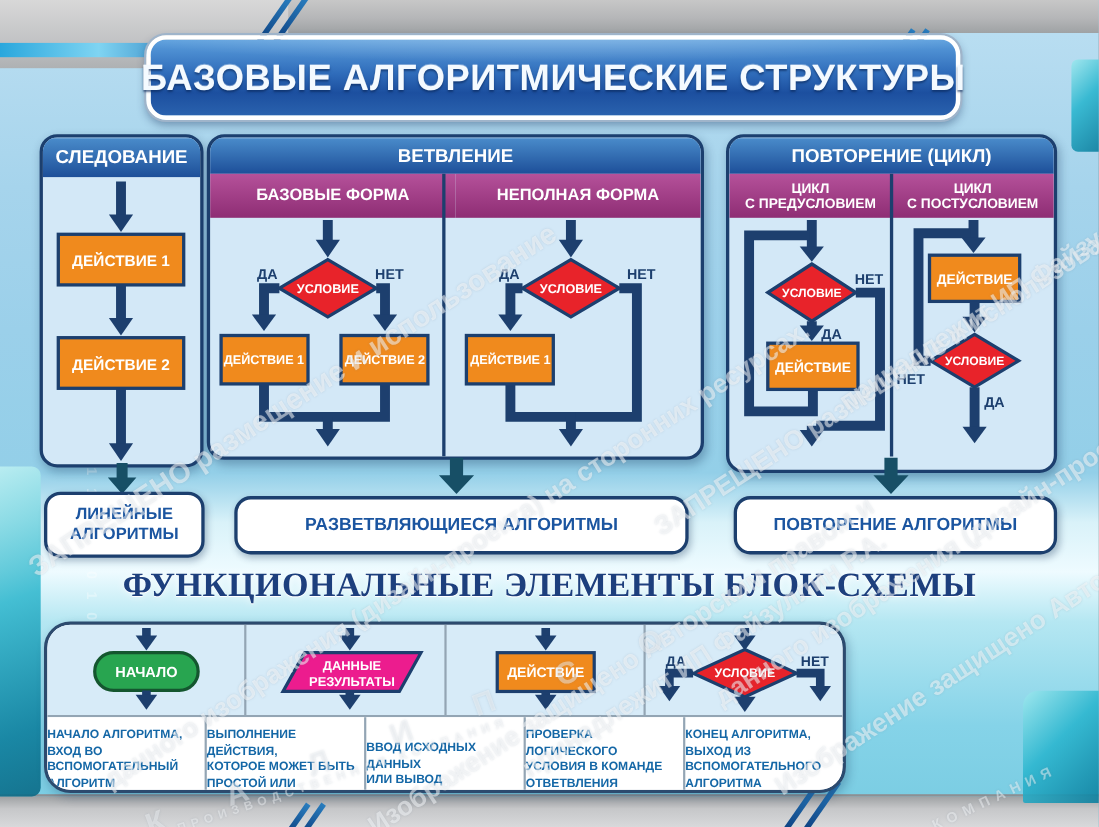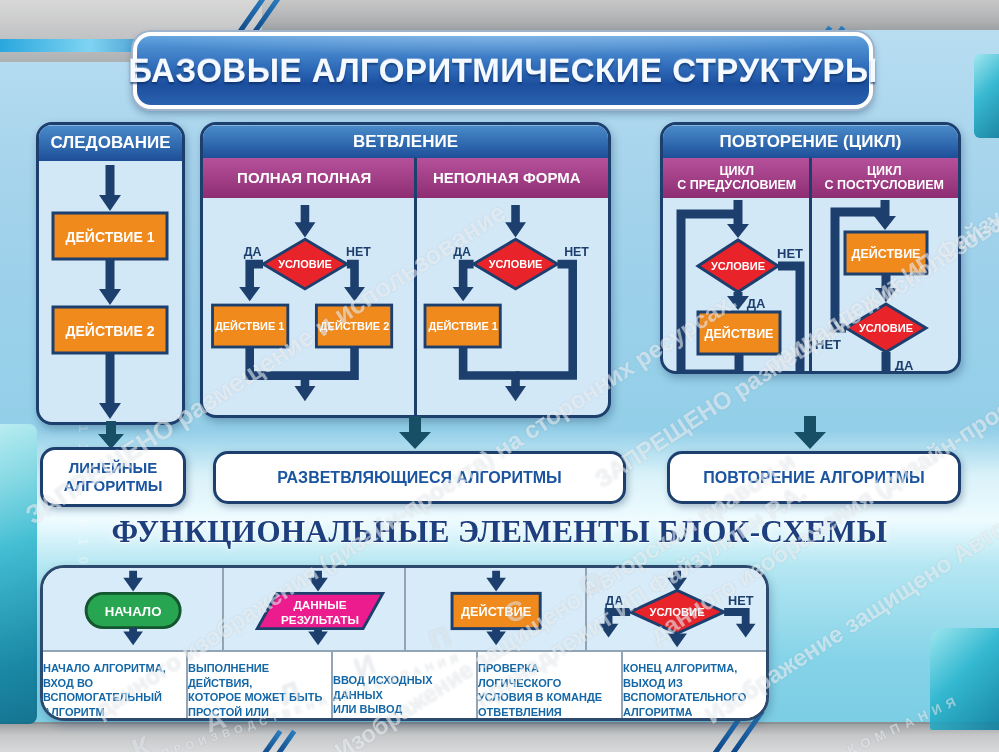--- a/index.html
+++ b/index.html
@@ -139,24 +139,24 @@
       <text class="wtxt" x="71" y="81" font-size="14">ДЕЙСТВИЕ 1</text>
       <path class="fl" d="M71,98 V130"></path>
       <polygon class="ah" points="60,128 82,128 71,144"></polygon>
       <rect class="obox" x="14" y="146" width="114" height="46"></rect>
       <text class="wtxt" x="71" y="175" font-size="14">ДЕЙСТВИЕ 2</text>
       <path class="fl" d="M71,192 V244"></path>
       <polygon class="ah" points="60,242 82,242 71,258"></polygon>
     </svg>
   </div>
 
-  <div class="panel" style="left:200px;top:122px;width:411px;height:296px;">
+  <div class="panel" style="left:188px;top:122px;width:452px;height:296px;">
     <div class="panel-header" style="height:33px;font-size:17px;">ВЕТВЛЕНИЕ</div>
     <div class="subhead-row" style="height:40px;">
-      <div class="subhead" style="font-size:15px;">ПОЛНАЯ ПОЛНАЯ</div>
+      <div class="subhead" style="font-size:15px;">БАЗОВЫЕ ФОРМА</div>
       <div class="subhead" style="font-size:15px;">НЕПОЛНАЯ ФОРМА</div>
     </div>
     <div class="body-row">
       <svg width="212" height="217" viewBox="0 0 212 217">
         <path class="fl" d="M107,2 V22"></path>
         <polygon class="ah" points="96,20 118,20 107,36"></polygon>
         <text class="ntxt" x="52" y="56" font-size="13">ДА</text>
         <text class="ntxt" x="163" y="56" font-size="13">НЕТ</text>
         <path class="fl" d="M63,64 H49 V90"></path>
         <polygon class="ah" points="38,88 60,88 49,103"></polygon>
@@ -185,21 +185,21 @@
         <rect class="obox" x="21" y="107" width="79" height="44"></rect>
         <text class="wtxt" x="61" y="133" font-size="11.5">ДЕЙСТВИЕ 1</text>
         <path class="fl" d="M61,151 V181 H120"></path>
         <path class="fl" d="M116,181 V194"></path>
         <polygon class="ah" points="105,192 127,192 116,208"></polygon>
       </svg>
       <div class="vdiv" style="left:211px;top:-40px;"></div>
     </div>
   </div>
 
-  <div class="panel" style="left:660px;top:122px;width:301px;height:252px;">
+  <div class="panel" style="left:660px;top:122px;width:301px;height:308px;">
     <div class="panel-header" style="height:33px;font-size:17px;">ПОВТОРЕНИЕ (ЦИКЛ)</div>
     <div class="subhead-row" style="height:40px;">
       <div class="subhead pre" style="font-size:12.5px;">ЦИКЛ
 С ПРЕДУСЛОВИЕМ</div>
       <div class="subhead pre" style="font-size:12.5px;">ЦИКЛ
 С ПОСТУСЛОВИЕМ</div>
     </div>
     <div class="body-row">
       <svg width="147" height="217" viewBox="0 0 147 217">
         <path class="fl" d="M75,2 V28"></path>

